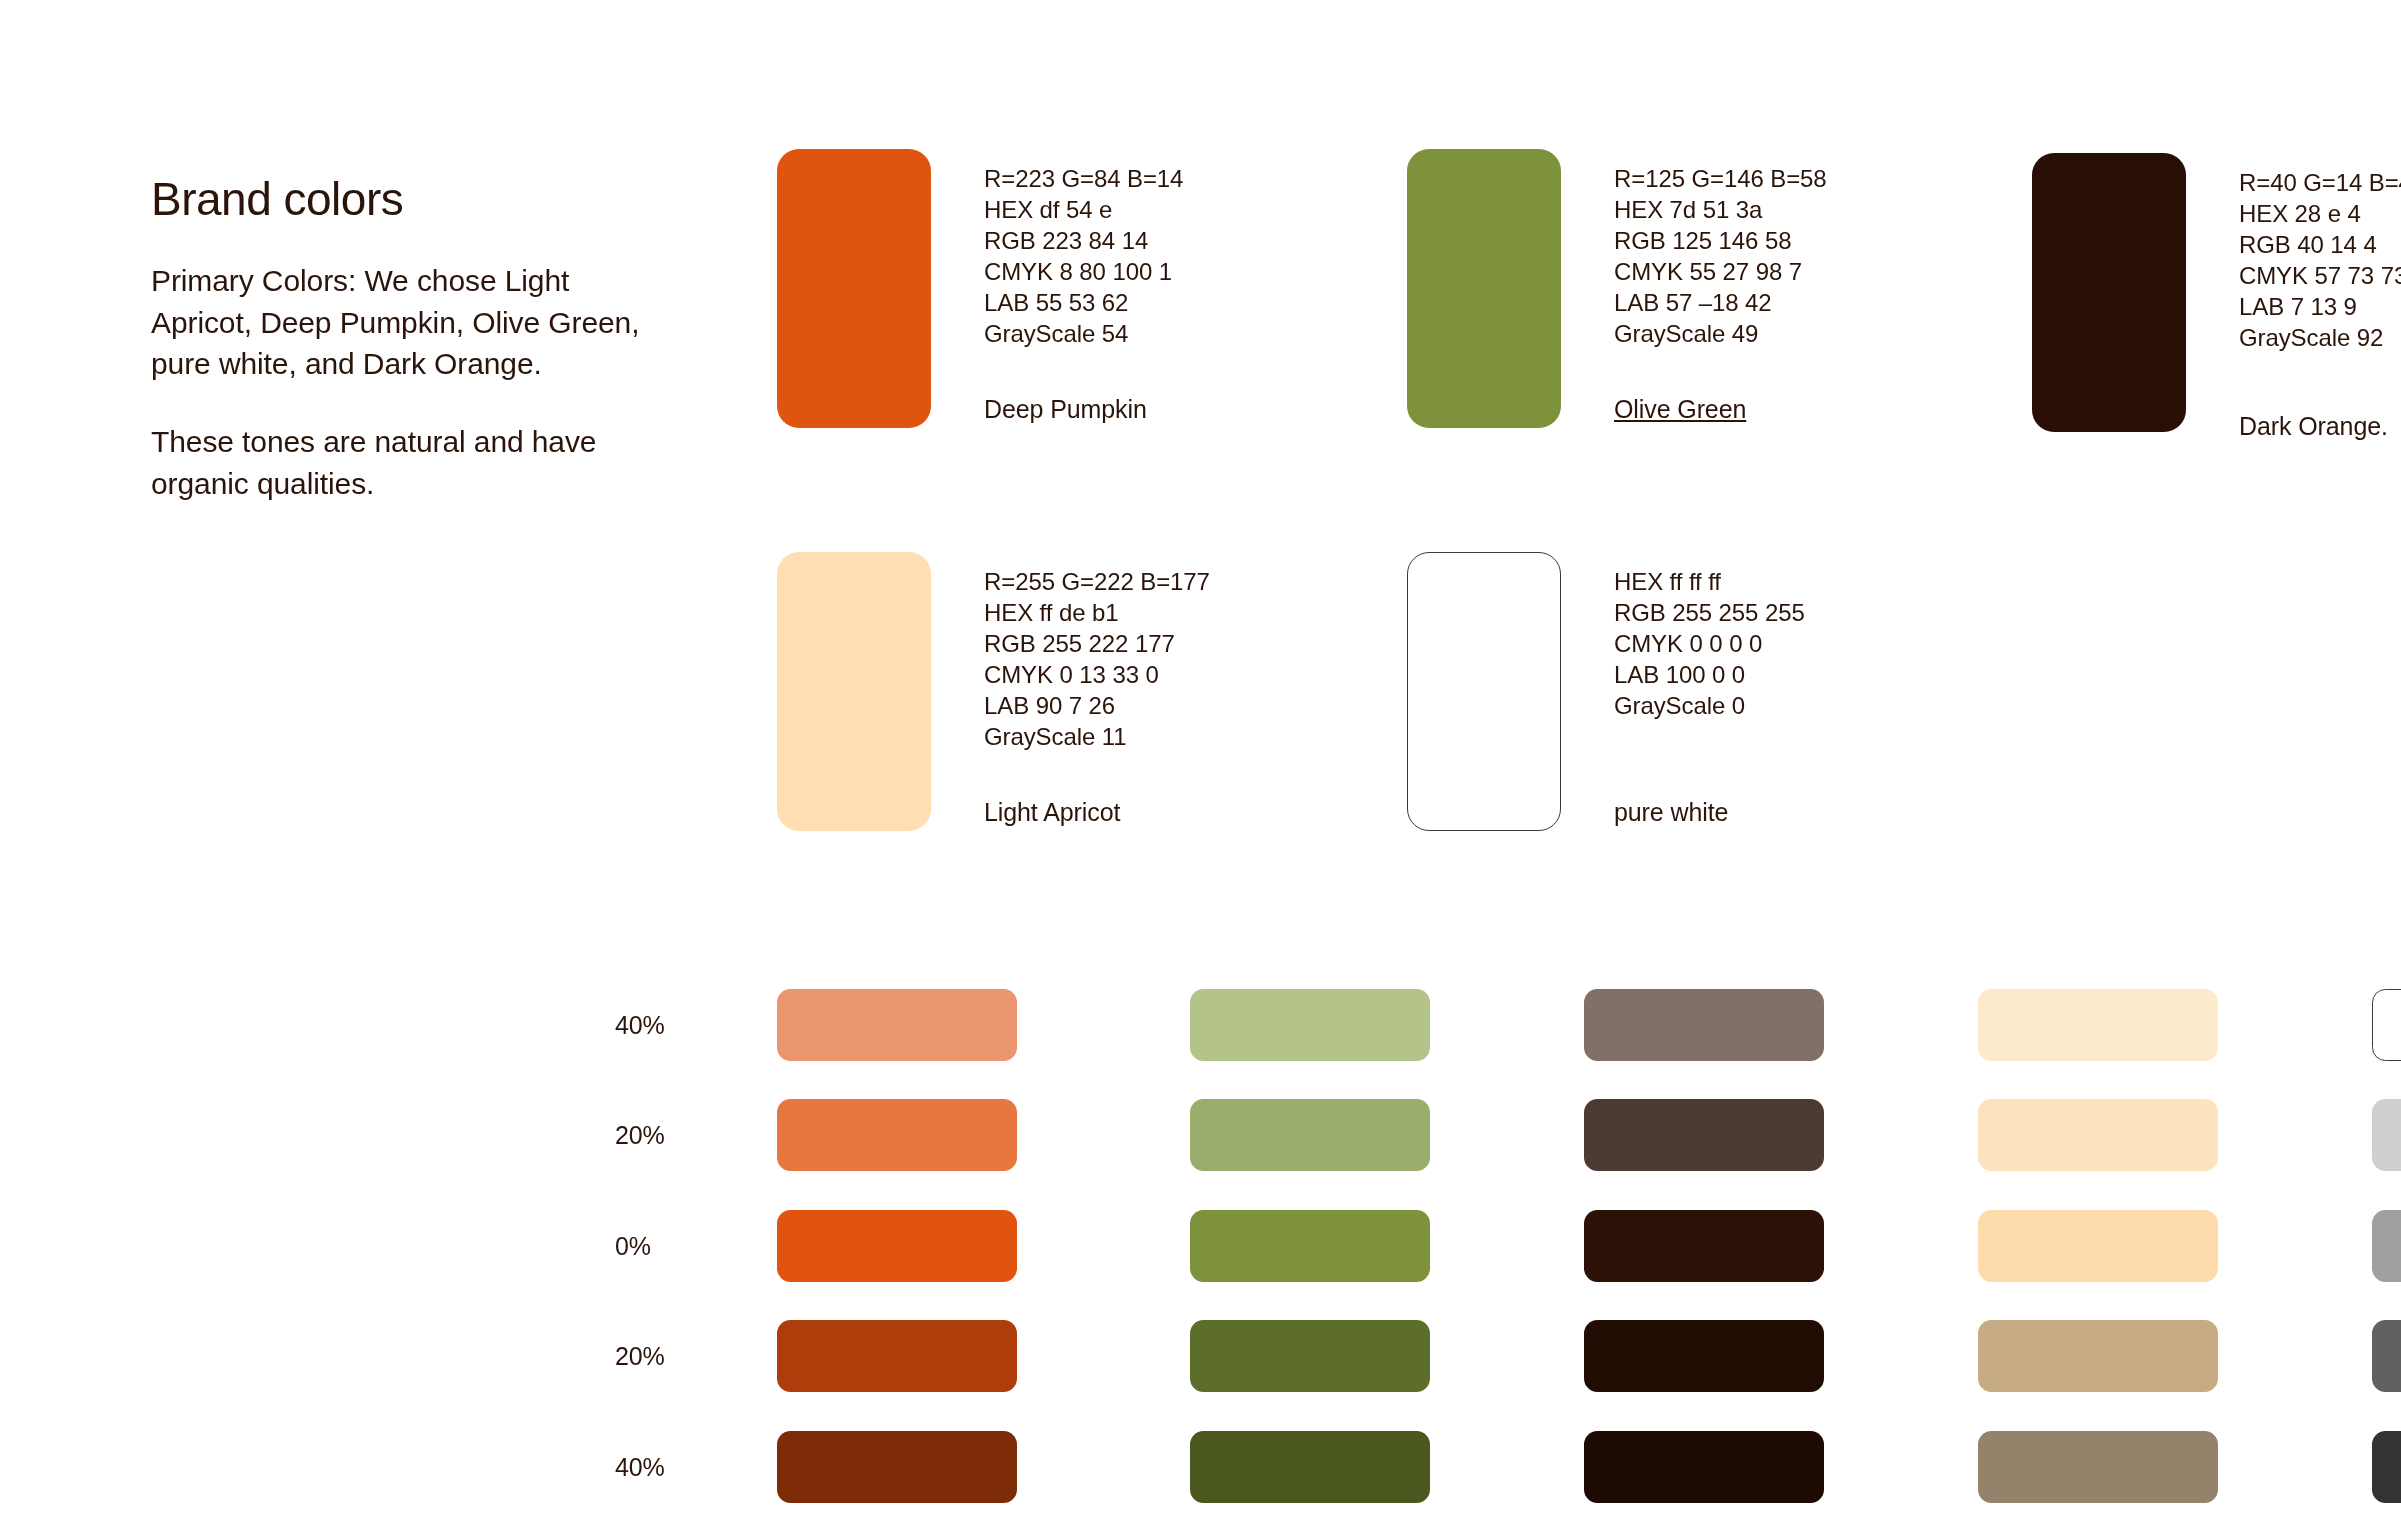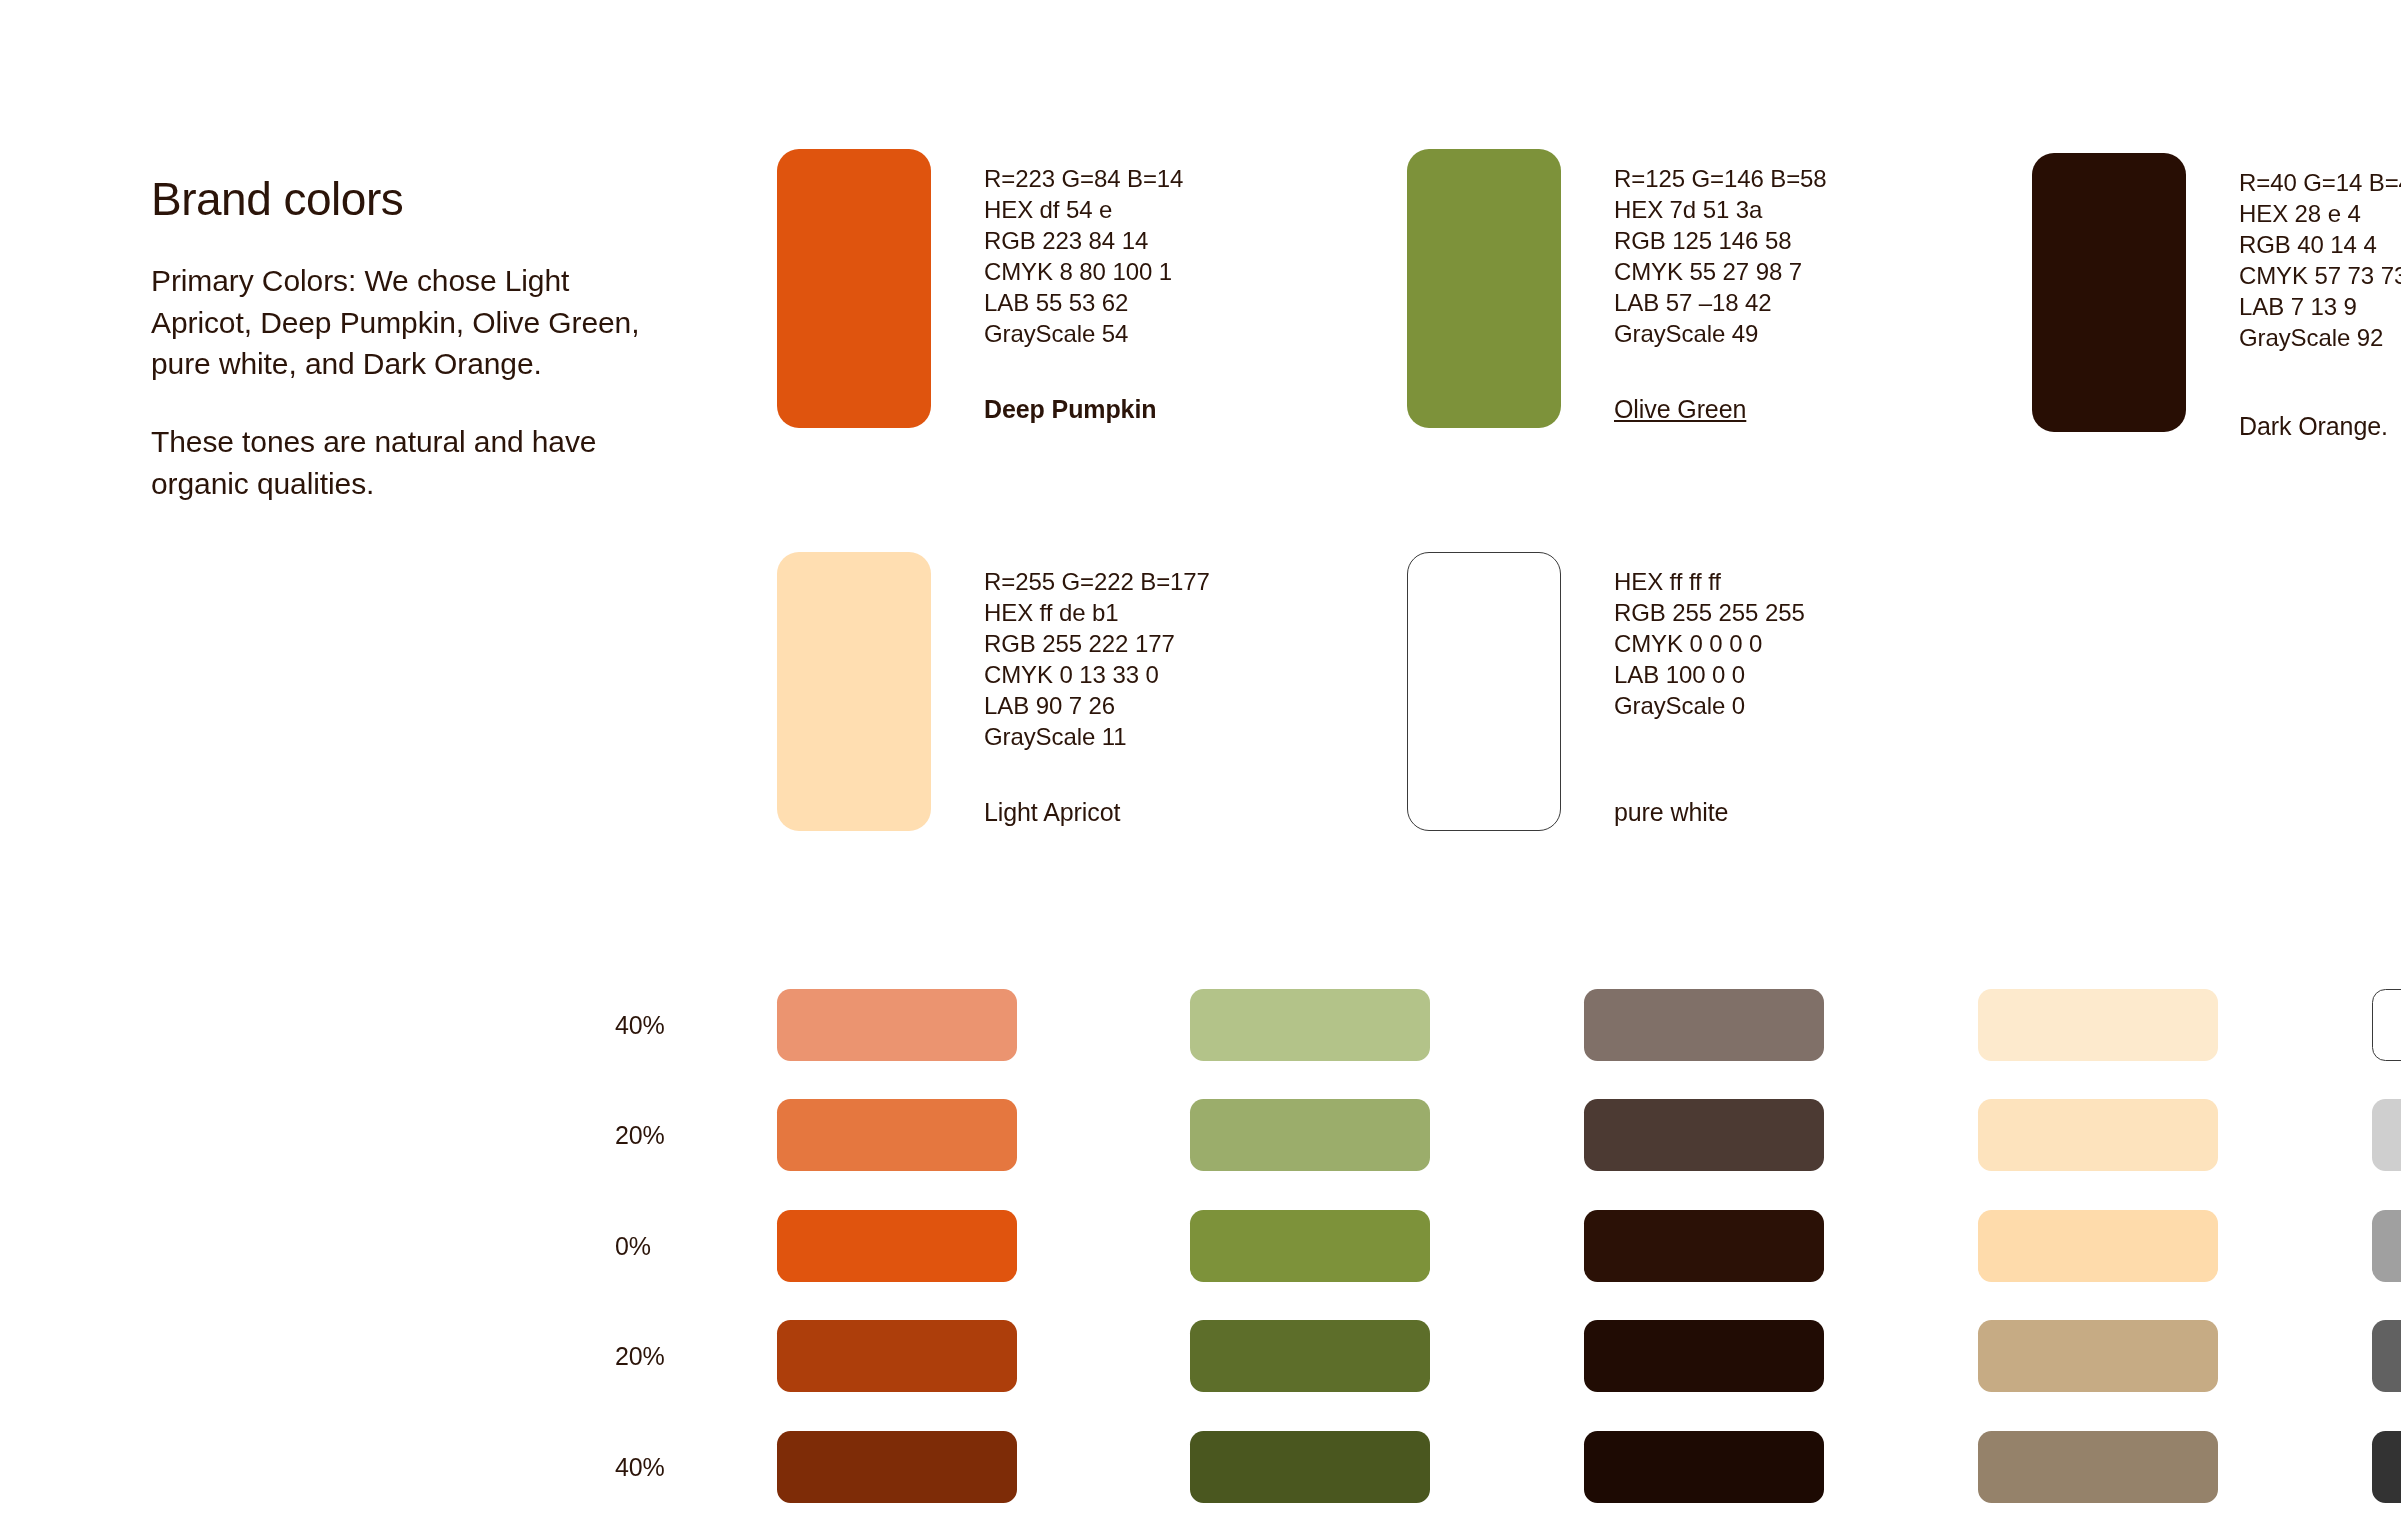--- a/index.html
+++ b/index.html
@@ -142,21 +142,21 @@
       <div class="swatch-card" style="left: 777px; top: 149px;">
         <div class="swatch-chip" style="background: rgb(223, 84, 14); left: 0px; top: 0px;"></div>
         <div class="swatch-specs">
           <div class="spec-line">R=223 G=84 B=14</div>
           <div class="spec-line">HEX df 54 e</div>
           <div class="spec-line">RGB 223 84 14</div>
           <div class="spec-line">CMYK 8 80 100 1</div>
           <div class="spec-line">LAB 55 53 62</div>
           <div class="spec-line">GrayScale 54</div>
         </div>
-        <div class="swatch-name" style="top: 245px; font-weight: bold;">Deep Pumpkin</div>
+        <div class="swatch-name" style="top: 245px;">Deep Pumpkin</div>
       </div>
       <div class="swatch-card" style="left: 1407px; top: 149px;">
         <div class="swatch-chip" style="background: rgb(125, 146, 58); left: 0px; top: 0px;"></div>
         <div class="swatch-specs">
           <div class="spec-line">R=125 G=146 B=58</div>
           <div class="spec-line">HEX 7d 51 3a</div>
           <div class="spec-line">RGB 125 146 58</div>
           <div class="spec-line">CMYK 55 27 98 7</div>
           <div class="spec-line">LAB 57 –18 42</div>
           <div class="spec-line">GrayScale 49</div>

